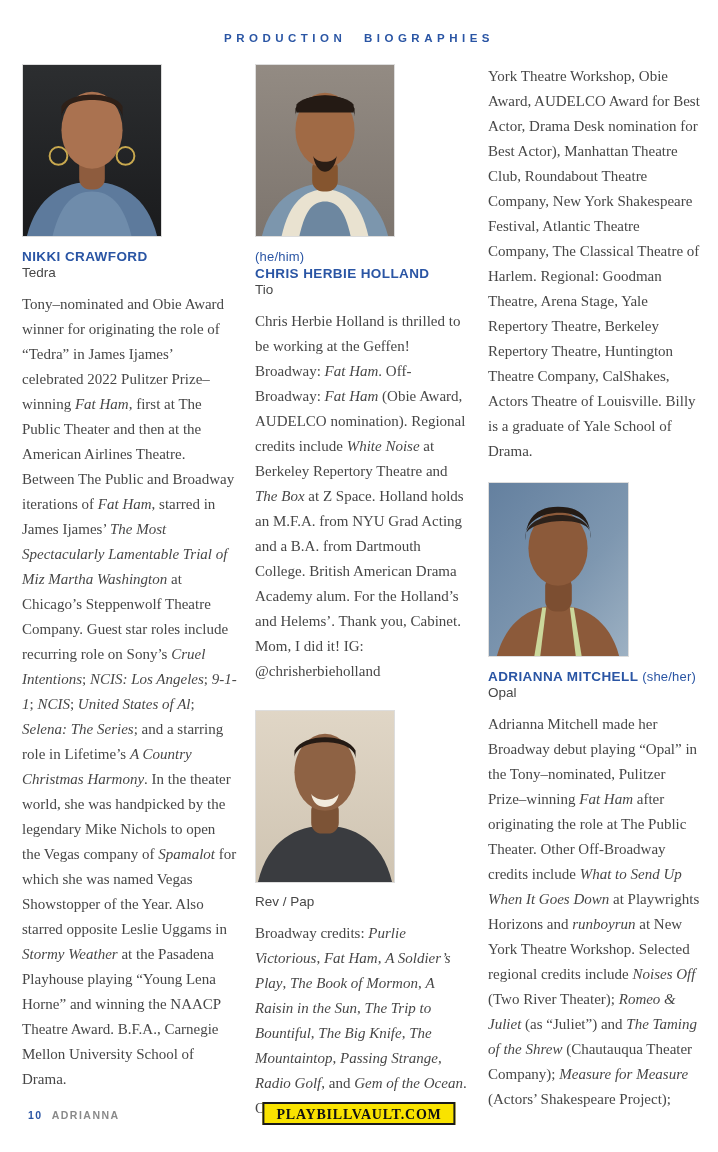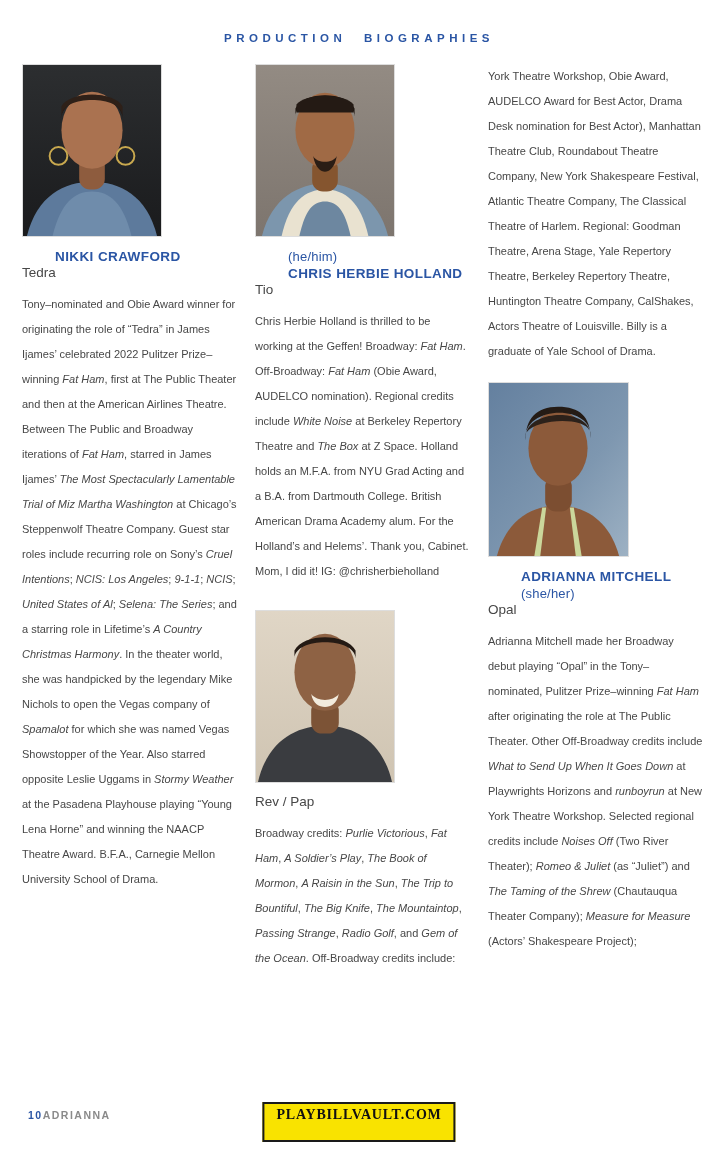--- a/index.html
+++ b/index.html
@@ -27,47 +27,47 @@
   }
   .col{width:215px;}
   .photo{
     width:140px;height:173px;border:1px solid #ddd;overflow:hidden;
     margin-bottom:11px;position:relative;
   }
   .photo svg{display:block;width:100%;height:100%;}
   .photo-adrianna{width:141px;height:175px;}
   .actor-name{
     color:var(--accent-blue);font-weight:bold;font-size:13.5px;
-    letter-spacing:0.4px;line-height:17px;margin-left:33px;
+    letter-spacing:0.4px;line-height:17px;
   }
   .pronouns{color:var(--accent-blue);font-weight:normal;font-size:13px;letter-spacing:0.2px;}
   .role{
     font-size:13.5px;line-height:16px;color:var(--body-text);
     margin-bottom:11px;
   }
   .bio{
-    font-size:11px;line-height:25px;color:var(--body-text);
-    text-align:left;hyphens:auto;-webkit-hyphens:auto;
+    font-size:15px;line-height:25px;color:var(--body-text);
+    text-align:left;hyphens:auto;font-family:Liberation Serif, serif;-webkit-hyphens:auto;
   }
   .bio i{font-style:italic;}
   .section-gap{margin-top:26px;}
   .photo-gap{margin-top:18px;}
   .footer{
     position:absolute;top:1102px;left:0;width:100%;height:30px;
   }
   .folio{
     position:absolute;left:28px;top:7px;font-size:10.5px;font-weight:bold;
     letter-spacing:1.5px;
   }
-  .folio .num{color:var(--accent-blue);}
+  .folio .num{color:var(--accent-blue);margin-right:9px;}
   .folio .brand{color:var(--footer-gray);}
   .vault-badge{
     position:absolute;left:50%;transform:translateX(-50%);top:0;
     background:var(--vault-yellow);border:2px solid var(--vault-border);
-    padding:3px 12px 17px 12px;
+    padding:3px 12px 0 12px;
     font-family:"Liberation Serif","DejaVu Serif",serif;
     font-weight:bold;font-size:14px;letter-spacing:0.8px;color:#111;
     text-decoration:none;display:inline-block;
   }
 </style>
 </head>
 <body>
 
 <div class="page">
 

